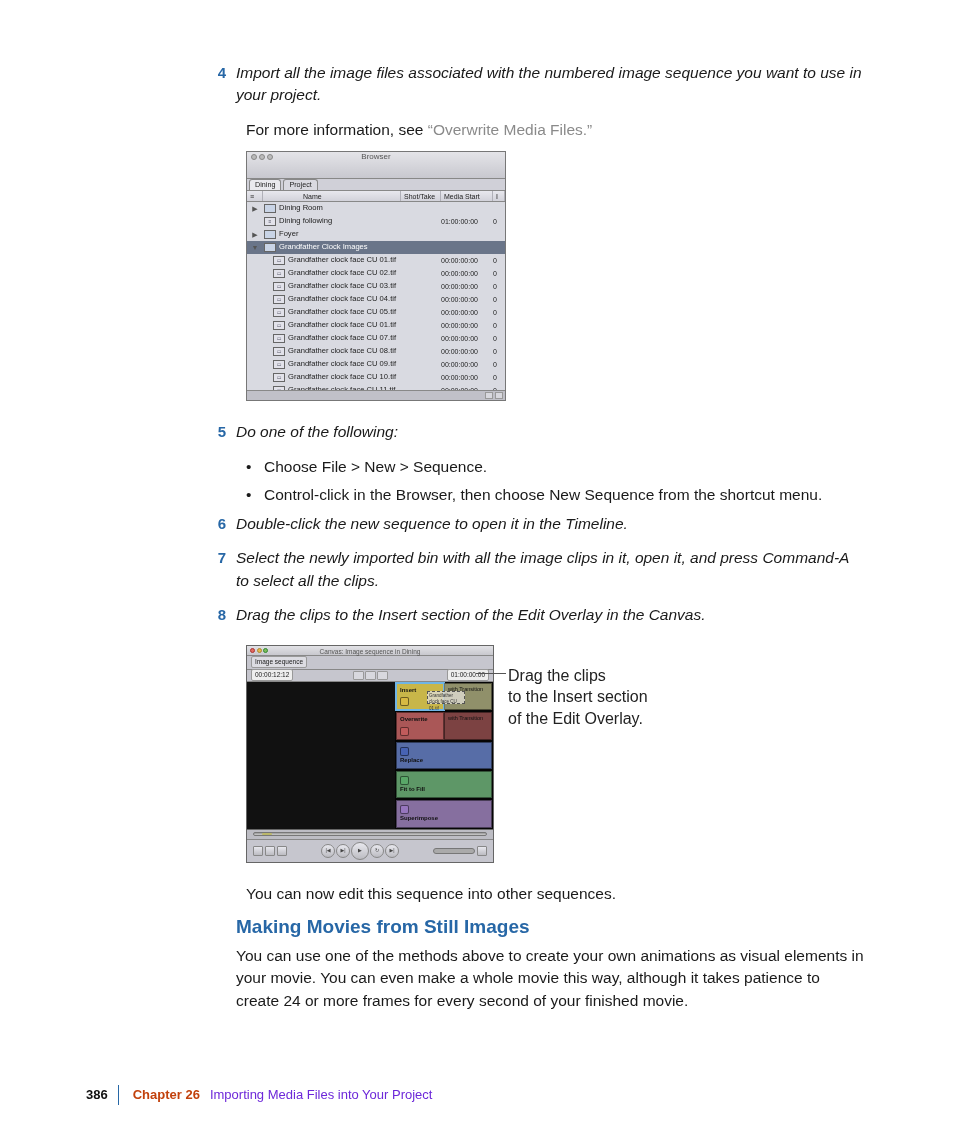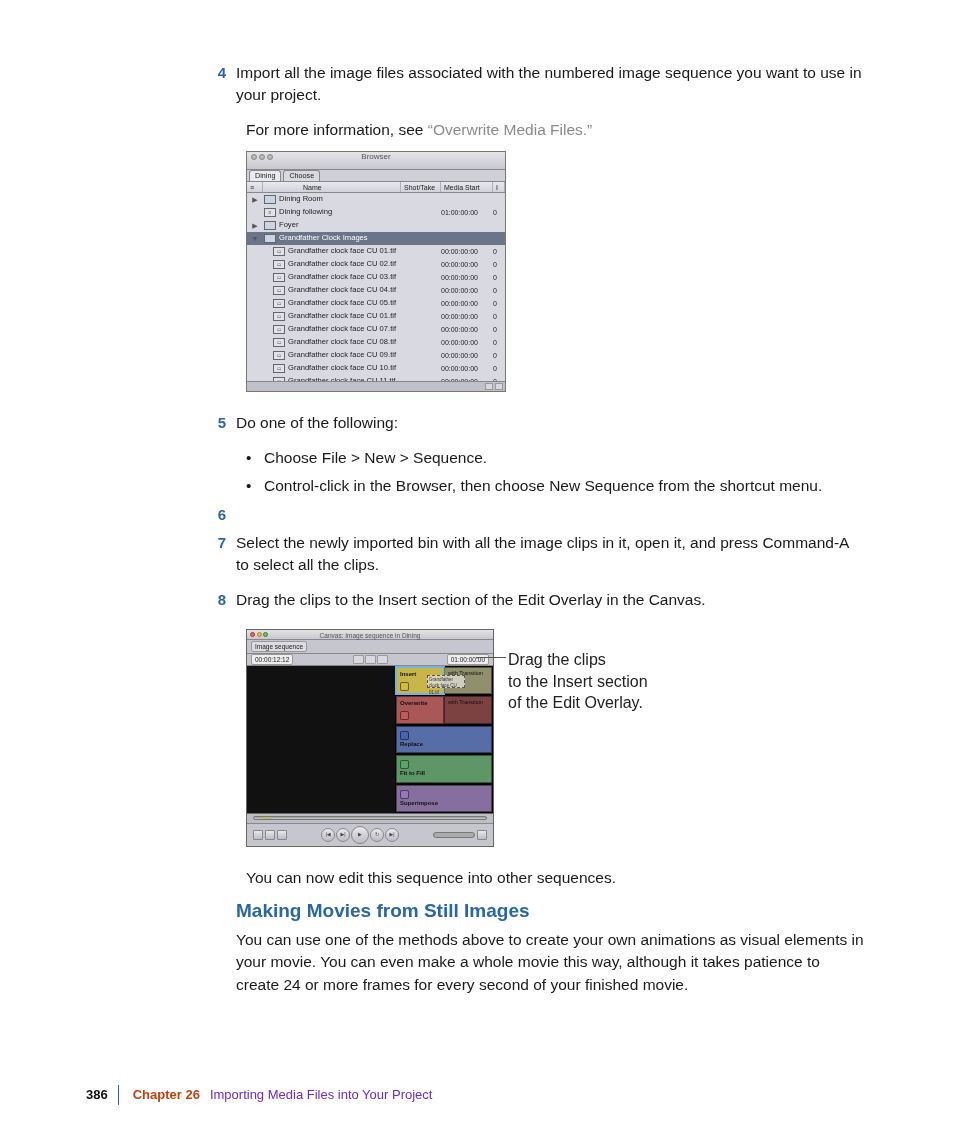--- a/index.html
+++ b/index.html
@@ -24,20 +24,21 @@
     color: #2767a6;
     font-weight: 600;
     width: 150px;
     text-align: right;
     padding-right: 10px;
     flex-shrink: 0;
     font-size: 15px;
   }
   .step-body {
     flex: 1;
+    font-style: italic;
   }
   .step-body p { margin-bottom: 6px; }
   .cont { margin-left: 160px; margin-bottom: 8px; }
   .link-ghost { color: #8a8a8a; }
   .bullet-list { margin-left: 160px; }
   .bullet-item {
     display: flex;
     margin-bottom: 6px;
   }
   .bullet-dot { width: 18px; flex-shrink:0; }
@@ -80,21 +81,21 @@
     margin-top: 10px;
     margin-bottom: 20px;
     border: 1px solid #777;
     background: #c9cbd3;
     font-size: 7.6px;
     color: #222;
     line-height: 1.0;
     font-family: "Lucida Grande", Geneva, sans-serif;
   }
   .shot1 .titlebar {
-    height: 18px;
+    height: 27px;
     background: linear-gradient(#e4e4e8,#c8c8cf);
     position: relative;
     border-bottom: 1px solid #888;
   }
   .traffic { position:absolute; left:4px; top:2px; display:flex; gap:2px;}
   .traffic span{ width:6px; height:6px; border-radius:50%; background:#bbb; border:0.5px solid #888; display:block;}
   .titlebar-title{ position:absolute; left:0; right:0; text-align:center; top:1px; font-size:8px; color:#555;}
   .tabs-row { height:12px; background:#d0d0d8; border-bottom:1px solid #888; display:flex; align-items:flex-end;}
   .tab { height:11px; padding:1px 5px 0; border:1px solid #888; border-bottom:none; border-top-left-radius:3px; border-top-right-radius:3px; margin-left:2px; background:#d9d9e0; font-size:7.2px;}
   .tab.active{ background:#e9e9ee;}
@@ -213,21 +214,21 @@
     <div class="titlebar">
       <div class="traffic">
           <span></span>
           <span></span>
           <span></span>
         </div>
       <div class="titlebar-title">Browser</div>
     </div>
     <div class="tabs-row">
       <div class="tab active">Dining</div>
-      <div class="tab">Choose</div>
+      <div class="tab">Project</div>
     </div>
     <div class="headrow">
       <div class="hcell" style="width:16px;">≡</div>
       <div class="hcell" style="width:138px;padding-left:40px;">Name</div>
       <div class="hcell" style="width:40px;">Shot/Take</div>
       <div class="hcell" style="width:52px;">Media Start</div>
       <div class="hcell" style="flex:1;">I</div>
     </div>
     <div class="browser-body" id="browser-body">
         <div class="brow indent1">
@@ -399,20 +400,23 @@
         <span>Choose File &gt; New &gt; Sequence.</span>
       </div>
     <div class="bullet-item">
         <span class="bullet-dot">•</span>
         <span>Control-click in the Browser, then choose New Sequence from the shortcut menu.</span>
       </div>
   </div>
 
   <div class="step">
     <div class="step-num">6</div>
+    <div class="step-body">
+        <p>Double-click the new sequence to open it in the Timeline.</p>
+      </div>
   </div>
 
   <div class="step">
     <div class="step-num">7</div>
     <div class="step-body">
         <p>Select the newly imported bin with all the image clips in it, open it, and press Command-A to select all the clips.</p>
       </div>
   </div>
 
   <div class="step">

